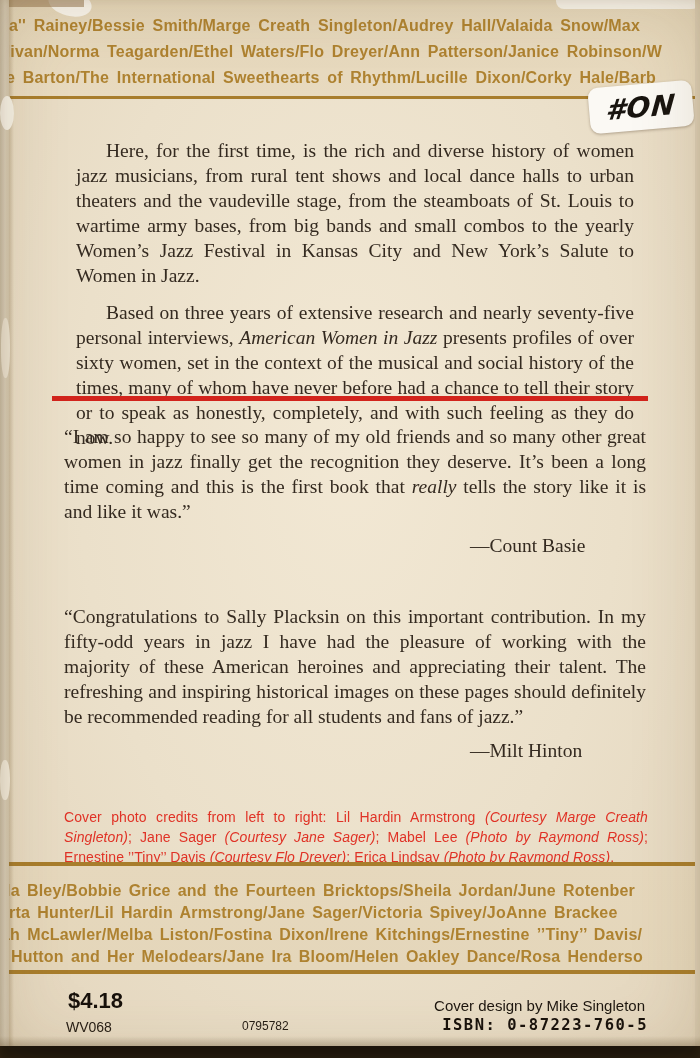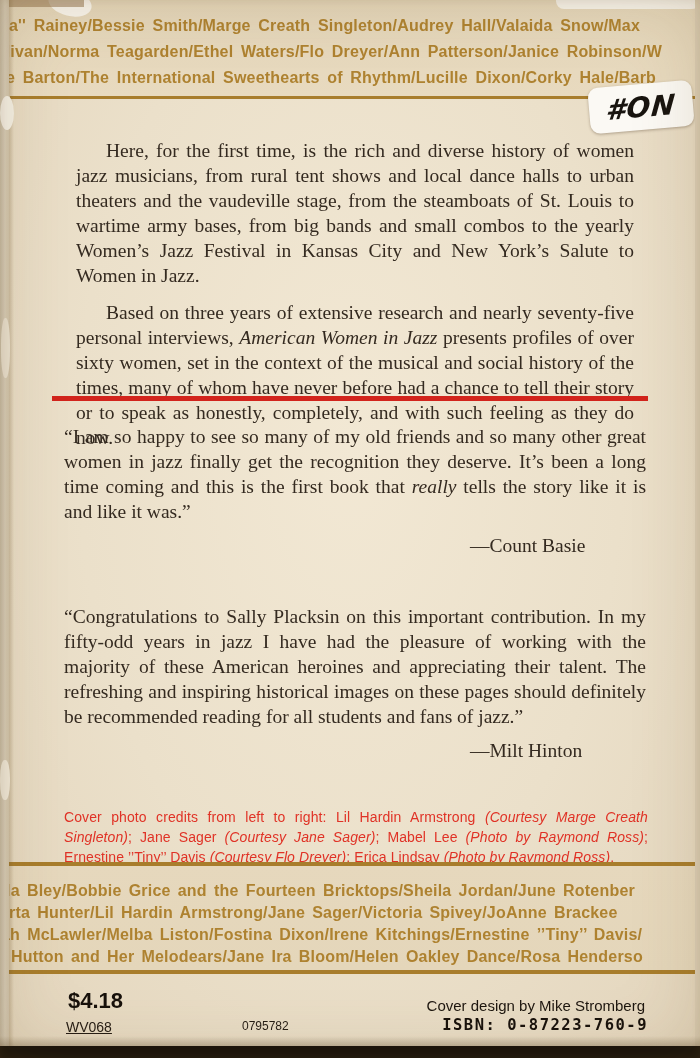--- a/index.html
+++ b/index.html
@@ -63,21 +63,21 @@
   .blurb p{margin:12px;text-indent:30px;}
   .rule-red{position:absolute;top:396px;left:52px;width:596px;height:5px;background:#d2241c;}
   .quote1{top:424px;}
   .quote2{top:604px;}
   .attribution{margin-top:9px;padding-left:406px;text-align:left;text-indent:0;}
   
   .credits{position:absolute;left:64px;width:584px;top:807px;
     font-size:14px;line-height:20px;color:#e03226;text-align:justify;letter-spacing:.1px;}
   
   .price{position:absolute;left:68px;top:988px;font-weight:bold;font-size:22px;color:#17110b;}
-  .code-left{position:absolute;left:66px;top:1019px;font-size:14px;color:#241c13;text-decoration:underline;}
+  .code-left{position:absolute;left:66px;top:1019px;font-size:14px;color:#241c13;}
   .code-center{position:absolute;left:242px;top:1019px;font-size:12px;color:#241c13;}
   .design-credit{position:absolute;right:55px;top:997px;font-size:15px;color:#1d160f;}
   .isbn{position:absolute;right:52px;top:1016px;font-family:"DejaVu Sans Mono", monospace;
     font-weight:bold;font-size:15.5px;letter-spacing:1.5px;color:#17110b;}
 </style>
 </head>
 <body>
 
 <div class="page">
 
@@ -116,22 +116,22 @@
     <div class="band-line">la Bley/Bobbie Grice and the Fourteen Bricktops/Sheila Jordan/June Rotenber</div>
     <div class="band-line">erta Hunter/Lil Hardin Armstrong/Jane Sager/Victoria Spivey/JoAnne Brackee</div>
     <div class="band-line">ah McLawler/Melba Liston/Fostina Dixon/Irene Kitchings/Ernestine ’’Tiny’’ Davis/</div>
     <div class="band-line">Hutton and Her Melodears/Jane Ira Bloom/Helen Oakley Dance/Rosa Henderso</div>
   </div>
   <div class="rule-gold rule-mid-lower"></div>
 
   <div class="price">$4.18</div>
   <div class="code-left">WV068</div>
   <div class="code-center">0795782</div>
-  <div class="design-credit">Cover design by Mike Stromberg</div>
-  <div class="isbn">ISBN: 0-87223-760-9</div>
+  <div class="design-credit">Cover design by Mike Singleton</div>
+  <div class="isbn">ISBN: 0-87223-760-5</div>
 
   <div class="tear-top-left"></div>
   <div class="smudge-top-left"></div>
   <div class="tear-top-right"></div>
   <div class="edge-left"></div>
   <div class="edge-left-crease"></div>
   <div class="spot-left-1"></div>
   <div class="spot-left-2"></div>
   <div class="spot-left-3"></div>
   <div class="edge-right"></div>

